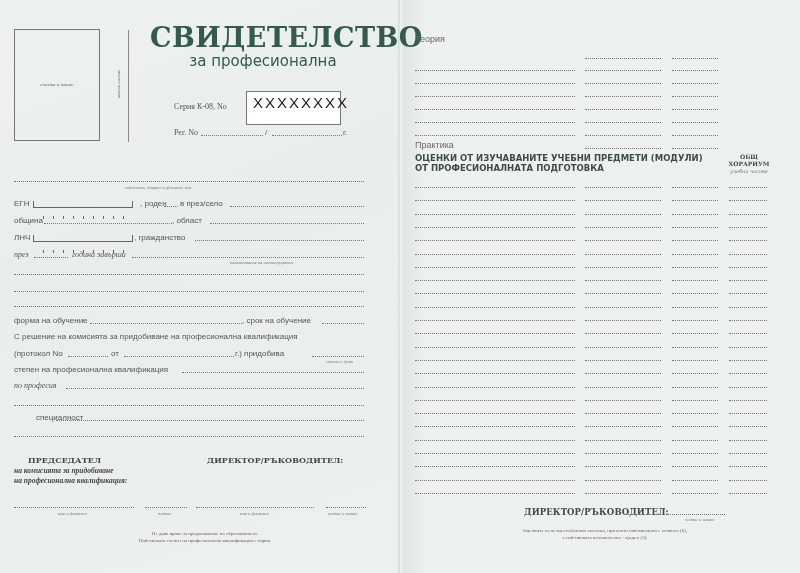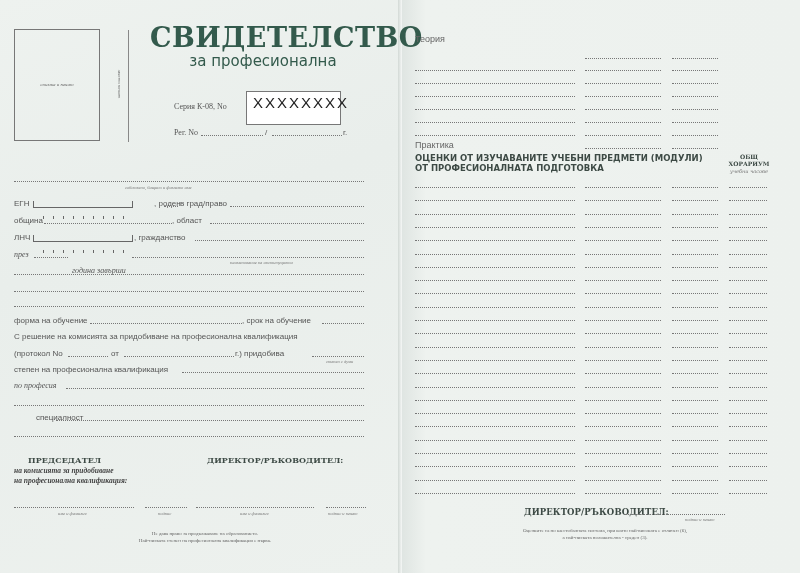--- a/index.html
+++ b/index.html
@@ -62,40 +62,40 @@
 <div class="dots" style="left:272px; top:135px; width:70px;"></div>
 <div class="form-text" style="left:343px; top:128px;">г.</div>
 
 <div class="dots" style="left:14px; top:181px; width:350px;"></div>
 <div class="tiny" style="left:125px; top:185px;">собствено, бащино и фамилно име</div>
 
 <div class="form-text" style="left:14px; top:199px;">ЕГН</div>
 <div class="egn" style="left:33px; top:201px; width:100px;">
   <span></span><span></span><span></span><span></span><span></span><span></span><span></span><span></span><span></span>
 </div>
-<div class="form-text" style="left:134px; top:199px;padding-left:20px;">, роден</div>
+<div class="form-text" style="left:120px; top:199px;padding-left:20px;">, роден</div>
 <div class="dots" style="left:164px; top:206px; width:14px;"></div>
-<div class="form-text" style="left:180px; top:199px;">в град/право</div>
+<div class="form-text" style="left:180px; top:199px;">в през/село</div>
 <div class="dots" style="left:230px; top:206px; width:134px;"></div>
 
 <div class="form-text" style="left:14px; top:216px;">община</div>
 <div class="dots" style="left:44px; top:223px; width:128px;"></div>
 <div class="form-text" style="left:172px; top:216px;">, област</div>
 <div class="dots" style="left:210px; top:223px; width:154px;"></div>
 
 <div class="form-text" style="left:14px; top:233px;">ЛНЧ</div>
 <div class="egn" style="left:33px; top:235px; width:100px;">
   <span></span><span></span><span></span><span></span><span></span><span></span><span></span><span></span><span></span>
 </div>
 <div class="form-text" style="left:134px; top:233px;">, гражданство</div>
 <div class="dots" style="left:195px; top:240px; width:169px;"></div>
 
 <div class="form-text it" style="left:14px; top:250px;">през</div>
 <div class="dots" style="left:34px; top:257px; width:34px;"></div>
-<div class="form-text it" style="left:72px; top:266px;text-align:right;">година завърши</div>
+<div class="form-text it" style="left:72px; top:250px;text-align:right;">година завърши</div>
 <div class="dots" style="left:132px; top:257px; width:232px;"></div>
 <div class="tiny" style="left:230px; top:260px;">наименование на институцията</div>
 <div class="dots" style="left:14px; top:274px; width:350px;"></div>
 <div class="dots" style="left:14px; top:291px; width:350px;"></div>
 <div class="dots" style="left:14px; top:306px; width:350px;"></div>
 
 <div class="form-text" style="left:14px; top:316px;">форма на обучение</div>
 <div class="dots" style="left:90px; top:323px; width:152px;"></div>
 <div class="form-text" style="left:242px; top:316px;">, срок на обучение</div>
 <div class="dots" style="left:322px; top:323px; width:42px;"></div>

